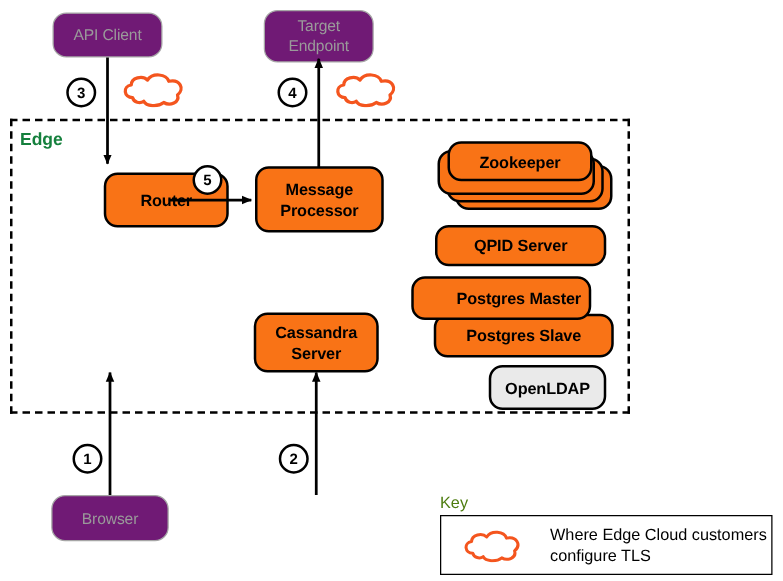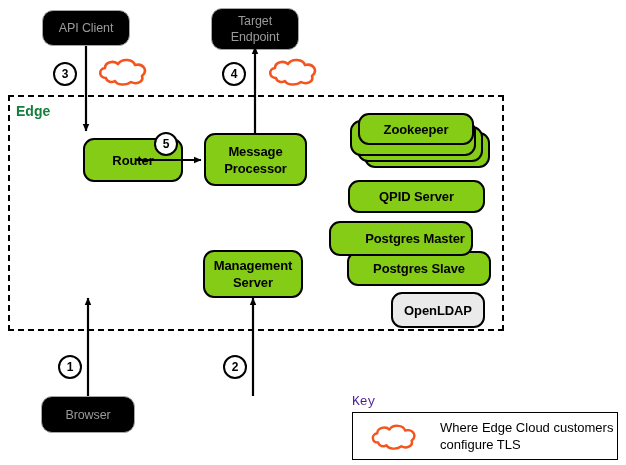--- a/index.html
+++ b/index.html
@@ -28,31 +28,31 @@
     text-align: center;
     border-radius: 11px;
     font-weight: bold;
     font-size: 13px;
     line-height: 17px;
     color: #000000;
     letter-spacing: -0.1px;
   }
   
   .node.internal {
-    background: #84cc16;
+    background: #f97316;
     border: 2.2px solid #000000;
   }
   
   .node.internal-light {
     background: #eaeaea;
     border: 2.2px solid #000000;
   }
   
   .node.external {
-    background: #000000;
+    background: #701a75;
     border: 1.6px solid #a6a6a6;
     color: #9a9a9a;
     font-weight: normal;
     font-size: 12.5px;
     line-height: 16px;
   }
 
   
   #edge-boundary {
     position: absolute;
@@ -99,22 +99,21 @@
   
   .cloud {
     position: absolute;
     z-index: 5;
   }
 
   
   #legend-title {
     position: absolute;
     font-size: 13px;
-    color: #4c1d95;
-    font-family: Liberation Mono, monospace;
+    color: #4d7c0f;
   }
   #legend-box {
     position: absolute;
     box-sizing: border-box;
     border: 1.6px solid #000000;
     background: #ffffff;
   }
   #legend-text {
     position: absolute;
     font-size: 13px;
@@ -164,21 +163,21 @@
   <div class="node internal" style="left:35px; top:138px; width:100px; height:44px;margin-left:48px;">
     <span>Router</span>
   </div>
 
   <div class="node internal" style="left:204px; top:133px; width:103px; height:53px;text-align:center;">
     <span>Message Processor</span>
   </div>
 
 
   <div class="node internal" style="left:203px; top:250px; width:100px; height:48px;">
-    <span>Management Server</span>
+    <span>Cassandra Server</span>
   </div>
 
   <div class="node internal" style="left:364px; top:132px; width:126px; height:36px; z-index:1;"></div>
   <div class="node internal" style="left:357px; top:126px; width:126px; height:36px; z-index:2;"></div>
   <div class="node internal" style="left:350px; top:120px; width:126px; height:36px; z-index:3;">
     <span>Cassandra</span>
   </div>
   <div class="node internal" style="left:358px; top:113px; width:116px; height:32px; z-index:4;">
     <span>Zookeeper</span>
   </div>

